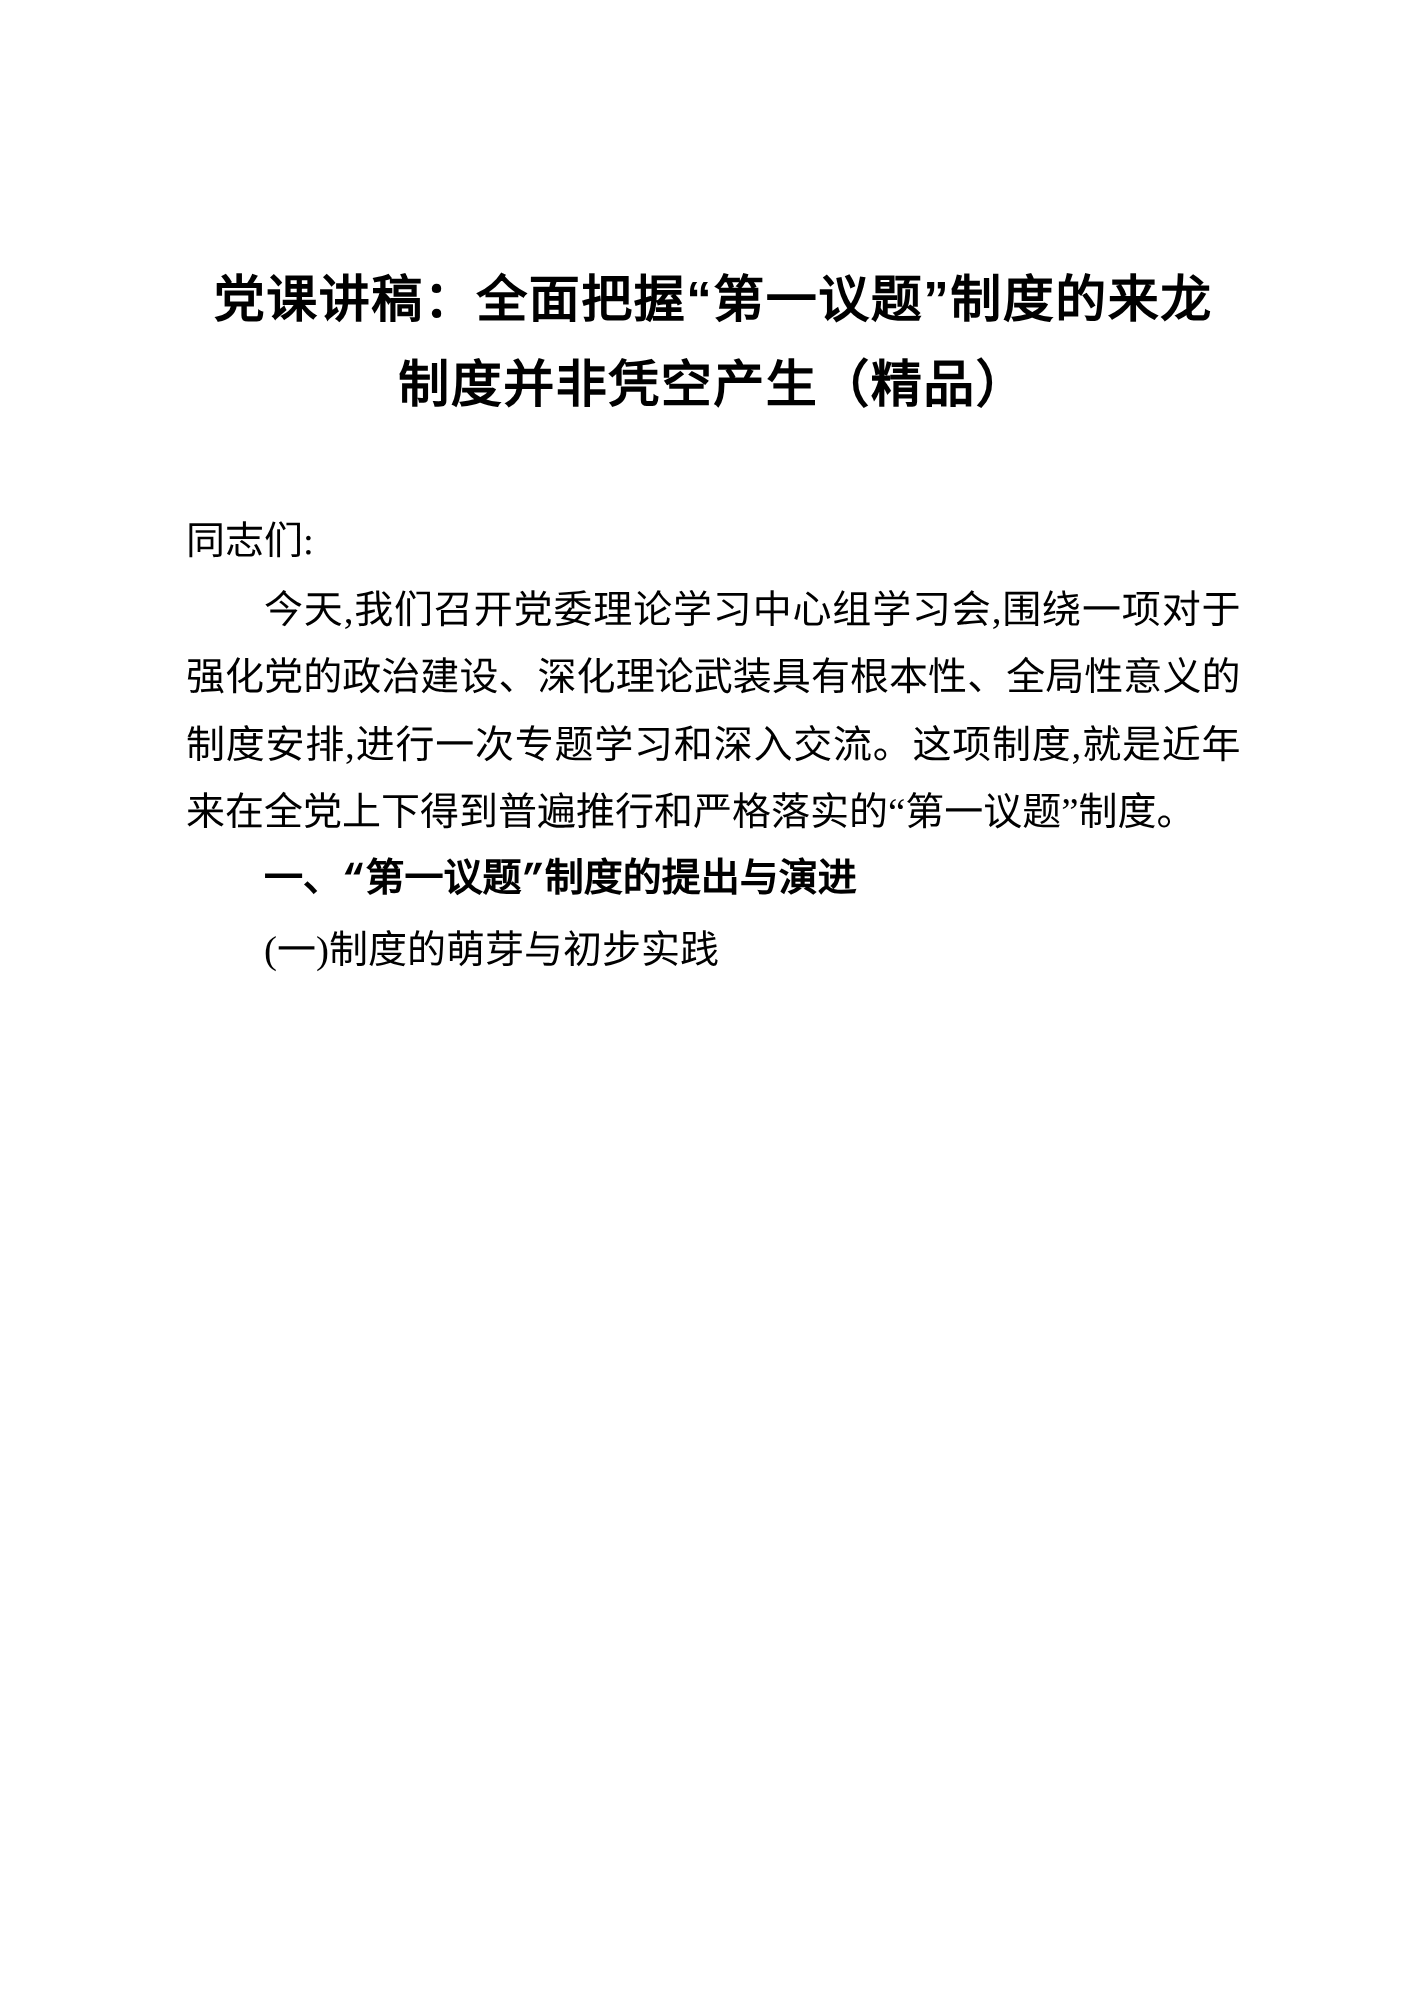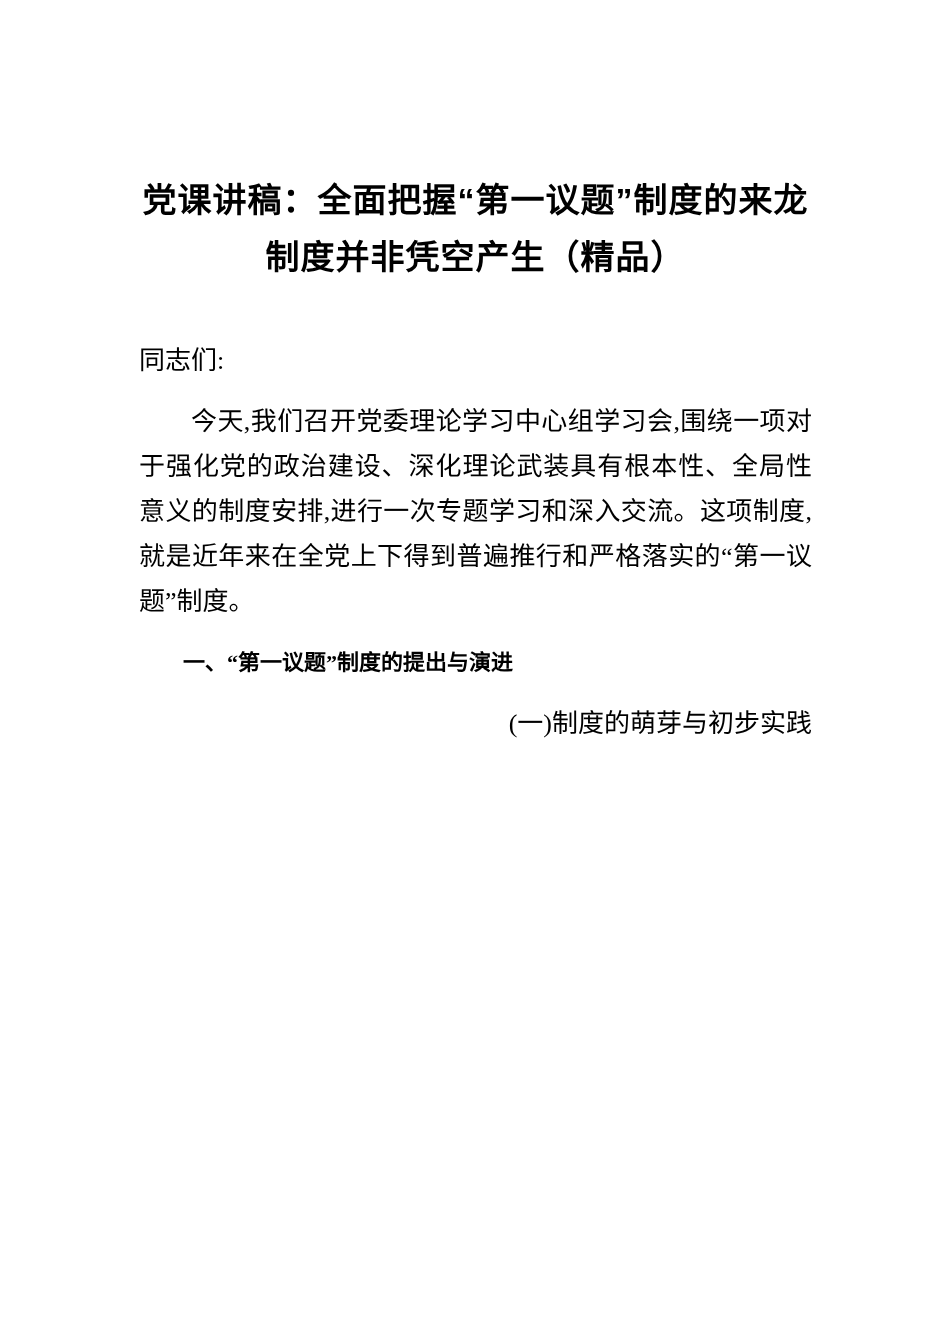--- a/index.html
+++ b/index.html
@@ -30,44 +30,44 @@
   .title-line { display: block; }
   .doc-body {
     margin-top: 52px;
     font-family: "Liberation Serif", "DejaVu Serif", serif;
     font-size: 26px;
     line-height: 45px;
     text-align: justify;
     text-justify: inter-character;
   }
   .doc-body p, .doc-body h2, .doc-body h3 {
-    margin: 16px;
+    margin: 1px;
     padding: 0;
   }
   .salutation {
     text-indent: 0;
   }
   .para {
     text-indent: 2em;
   }
   .section-heading {
-    font-family: Liberation Serif, serif;
+    font-family: Liberation Mono, monospace;
     font-weight: 700;
-    font-size: 22px;
+    font-size: 26px;
     line-height: 45px;
     text-indent: 2em;
     text-align: left;
   }
   .subsection-heading {
     font-family: "Liberation Serif", "DejaVu Serif", serif;
     font-weight: 400;
     font-size: 26px;
     line-height: 45px;
     text-indent: 2em;
-    text-align: right;
+    text-align: left;
   }
 </style>
 </head>
 <body>
 
 <div class="page">
   <h1 class="doc-title">
     <span class="title-line">党课讲稿：全面把握“第一议题”制度的来龙</span>
     <span class="title-line">制度并非凭空产生（精品）</span>
   </h1>

